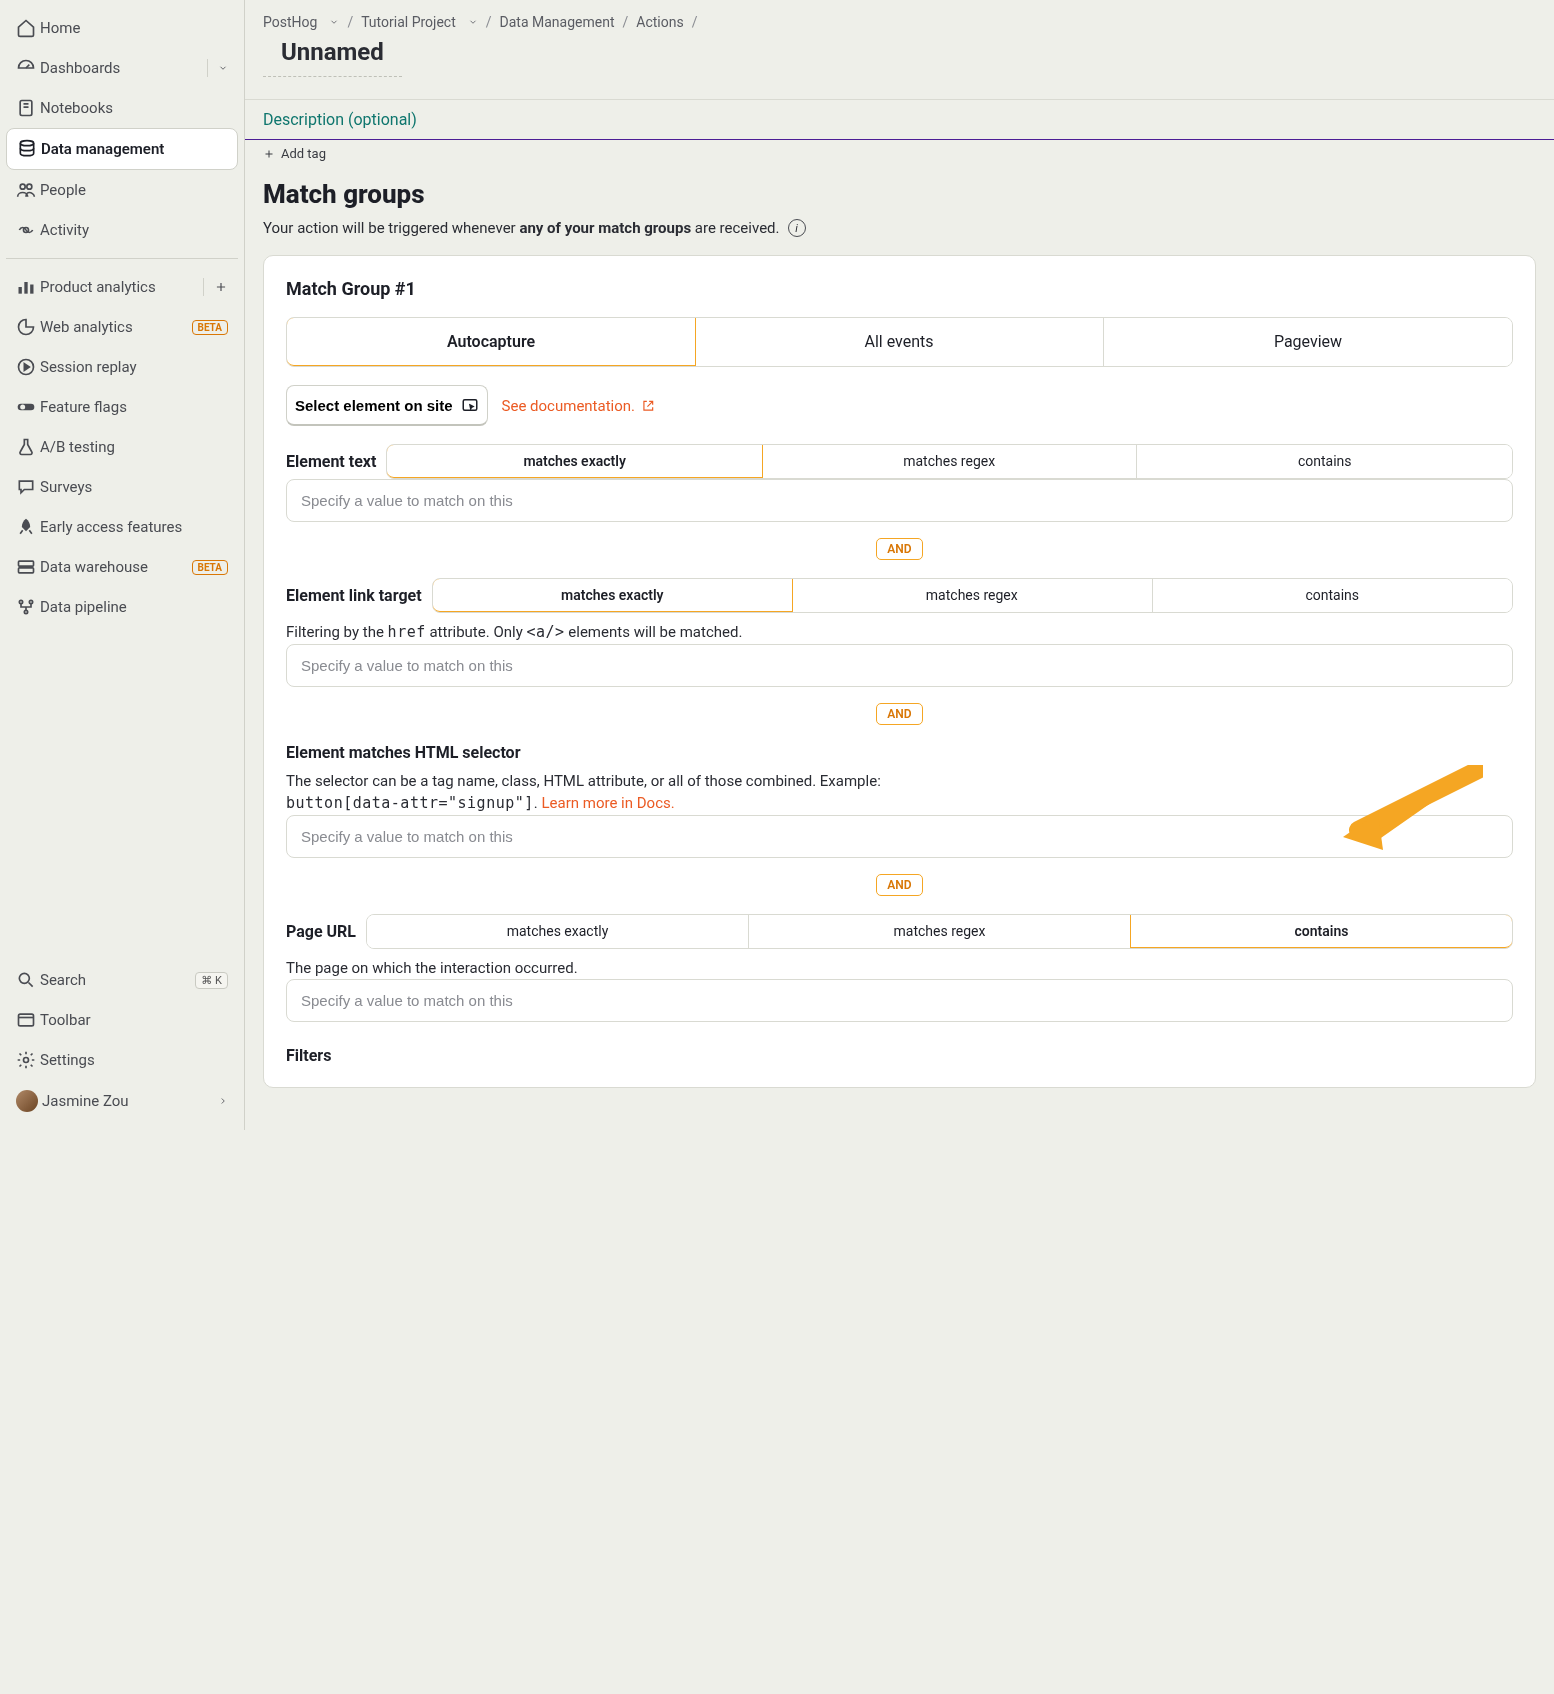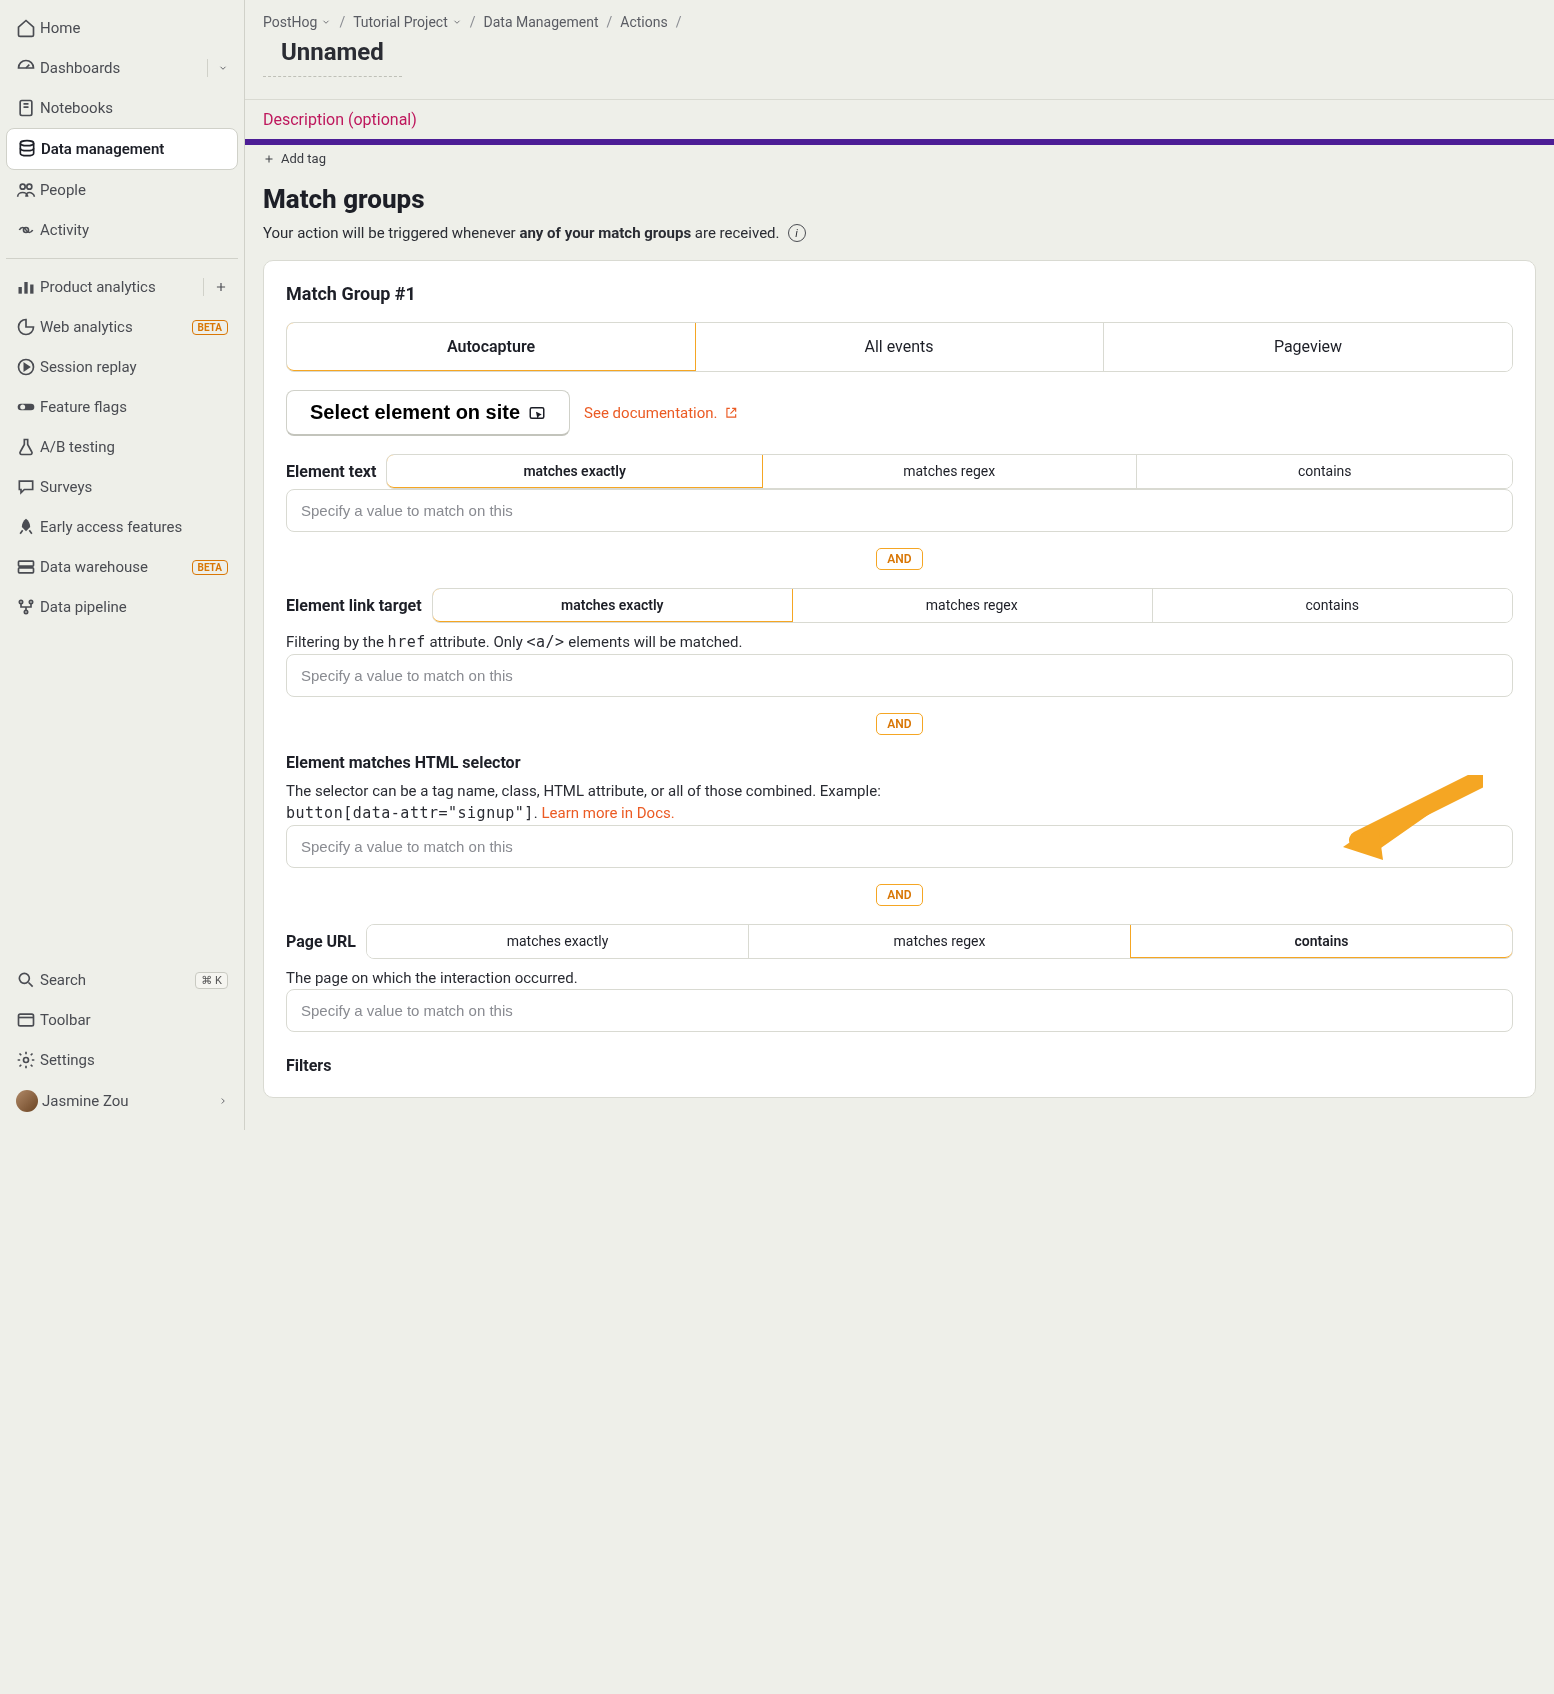--- a/index.html
+++ b/index.html
@@ -10,41 +10,41 @@
 .sidebar-item.active { background: #fff; border: 1px solid #d0d1c9; font-weight: 600; color: #1d1f27; }
 .sidebar-item .icon { width: 20px; height: 20px; display: inline-flex; align-items: center; justify-content: center; }
 .sidebar-item .label { flex: 1; }
 .sidebar-item .trailing { display: flex; align-items: center; gap: 6px; }
 .beta-badge { font-size: 10px; font-weight: 700; color: #d97706; border: 1px solid #d97706; padding: 1px 5px; border-radius: 4px; }
 .kbd { font-size: 11px; border: 1px solid #c9cac2; border-radius: 4px; padding: 1px 5px; background: #f5f5f0; color: #555; }
 .sidebar-bottom { margin-top: auto; }
 .avatar { width: 22px; height: 22px; border-radius: 50%; background: linear-gradient(135deg,#b08968,#6b4423); }
 .main { flex: 1; display: flex; flex-direction: column; overflow: auto; }
 .breadcrumbs { display: flex; align-items: center; gap: 8px; padding: 14px 18px 6px; color: #5a5c63; font-size: 14px; }
-.breadcrumbs .crumb { display: flex; align-items: center; gap: 4px; cursor: pointer; justify-content: space-between; }
+.breadcrumbs .crumb { display: flex; align-items: center; gap: 12px; cursor: pointer; justify-content: space-between; }
 .breadcrumbs .sep { color: #8a8c92; }
 .page-title { font-size: 24px; font-weight: 700; padding: 2px 18px 10px; color: #2a2c33; border-bottom: 1px dashed #bfc0b8; display: inline-block; margin-left: 18px; margin-bottom: 0; }
 .page-title-wrap { padding-bottom: 10px; }
-.desc-input { margin: 12px 0 0 0; padding: 10px 18px; color: #be185d; font-size: 16px; border-top: 1px solid #d9dad2; border-bottom: 6px solid #4c1d95; background: #eeefe9; }
+.desc-input { margin: 12px 0 0 0; padding: 10px 18px; color: #0f766e; font-size: 16px; border-top: 1px solid #d9dad2; border-bottom: 1px solid #4c1d95; background: #eeefe9; }
 .add-tag { display: inline-flex; align-items: center; gap: 6px; padding: 6px 18px 10px; color: #3a3c42; font-size: 13px; cursor: pointer; }
 .content { padding: 0 18px 40px; }
 .h1 { font-size: 26px; font-weight: 800; margin: 8px 0 10px; }
 .subhead { font-size: 15px; color: #2a2c33; margin-bottom: 18px; display: flex; align-items: center; gap: 8px; }
 .subhead b { font-weight: 700; }
 .info-icon { width: 18px; height: 18px; border: 1.5px solid #4a4c52; border-radius: 50%; display: inline-flex; align-items: center; justify-content: center; font-size: 11px; font-style: italic; }
 .card { background: #fff; border: 1px solid #d9dad2; border-radius: 10px; padding: 22px; }
 .group-title { font-size: 18px; font-weight: 700; margin-bottom: 18px; }
 .seg { display: flex; border: 1px solid #d9dad2; border-radius: 8px; overflow: hidden; }
 .seg .seg-btn { flex: 1; text-align: center; padding: 12px 8px; font-size: 15px; cursor: pointer; background: #fff; border-right: 1px solid #d9dad2; position: relative; }
 .seg .seg-btn:last-child { border-right: none; }
 .seg .seg-btn.active { border: 1.5px solid #f5a623; border-bottom: 2.5px solid #f5a623; font-weight: 600; margin: -1px; border-radius: 8px 0 0 8px; z-index: 1; }
 .seg .seg-btn.active.right { border-radius: 0 8px 8px 0; }
 .seg.big .seg-btn { padding: 14px 8px; font-size: 16px; }
 .row { display: flex; align-items: center; gap: 14px; margin: 18px 0 10px; }
-.btn { display: inline-flex; align-items: center; gap: 8px; padding: 10px 23px; border: 1px solid #d0d1c9; border-bottom: 2px solid #c3c4bc; border-radius: 8px; background: #fff; font-size: 20px; font-weight: 600; cursor: pointer; }
+.btn { display: inline-flex; align-items: center; gap: 8px; padding: 10px 8px; border: 1px solid #d0d1c9; border-bottom: 2px solid #c3c4bc; border-radius: 8px; background: #fff; font-size: 15px; font-weight: 600; cursor: pointer; }
 .link { color: #eb5b24; font-size: 15px; cursor: pointer; display: inline-flex; align-items: center; gap: 6px; }
 .field-row { display: flex; align-items: center; gap: 10px; margin-top: 18px; }
 .field-label { font-size: 16px; font-weight: 700; white-space: nowrap; }
 .seg.small { flex: 1; }
 .seg.small .seg-btn { padding: 8px 6px; font-size: 14px; }
 .input { width: 100%; padding: 12px 14px; border: 1px solid #d9dad2; border-radius: 8px; font-size: 15px; color: #1d1f27; background: #fff; margin-top: 0; }
 .input::placeholder { color: #898b91; }
 .help { font-size: 15px; color: #2a2c33; margin-top: 8px; line-height: 1.5; }
 .help code { font-family: ui-monospace, Menlo, monospace; letter-spacing: 0.5px; }
 .and-pill { display: block; width: fit-content; margin: 16px auto 6px; padding: 3px 10px; border: 1px solid #f5a623; color: #d97706; font-size: 12px; font-weight: 600; border-radius: 5px; }

